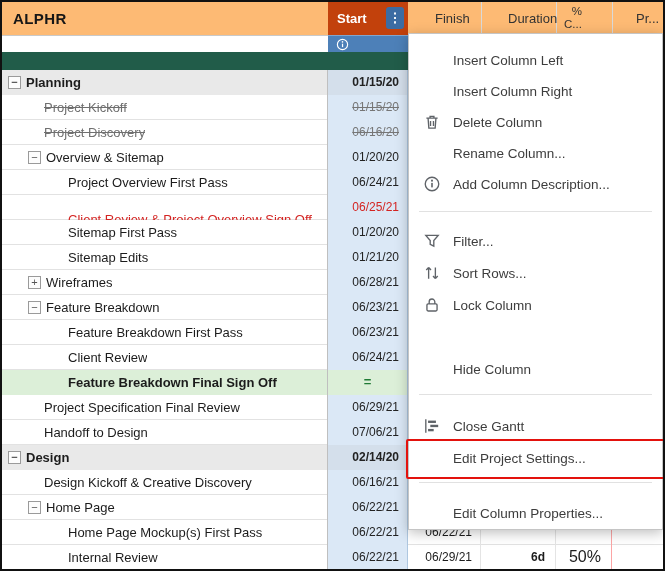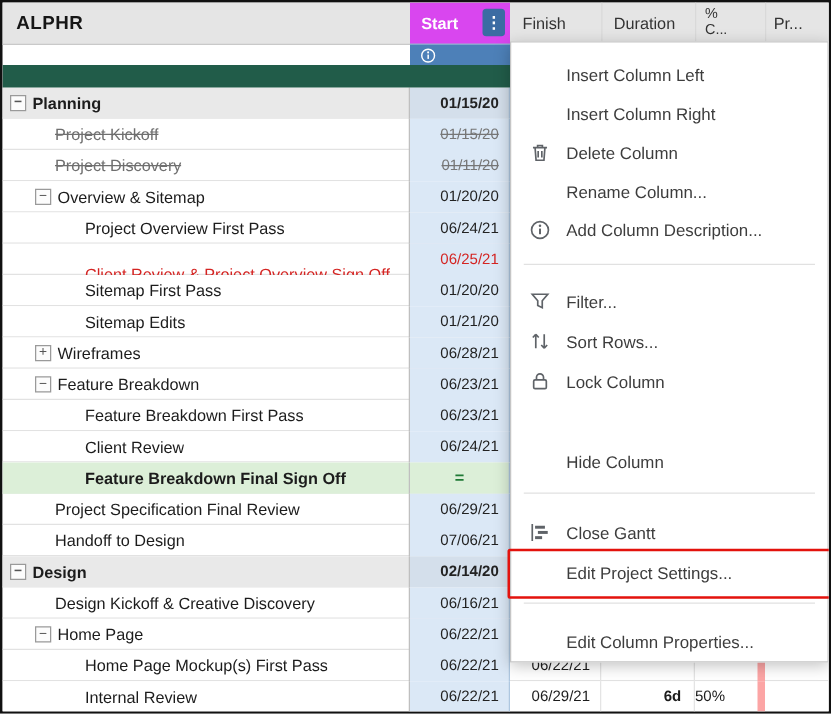--- a/index.html
+++ b/index.html
@@ -1,42 +1,42 @@
 <!DOCTYPE html>
 <html><head>
 <meta charset="utf-8">
 <style>
   html,body{margin:0;padding:0;background:#fff;font-family:"Liberation Sans",sans-serif;}
   .shot{position:relative;width:665px;height:571px;box-sizing:border-box;border:2px solid #111;overflow:hidden;background:#fff;}
 
   
-  .hdr{position:absolute;left:0;top:0;width:661px;height:33px;background:#e5e5e5;border-bottom:1px solid #c9c9c9;z-index:5;}
+  .hdr{position:absolute;left:0;top:0;width:661px;height:33px;background:#fdba74;border-bottom:1px solid #c9c9c9;z-index:5;text-align:right;}
   .brand{position:absolute;left:11px;top:0;line-height:33px;font-size:15px;font-weight:700;color:#161616;letter-spacing:.4px;}
-  .colhead{position:absolute;top:0;height:33px;line-height:33px;font-size:13px;color:#333;}
+  .colhead{position:absolute;top:0;height:33px;line-height:33px;font-size:13px;color:#333;margin-left:17px;}
   .colline{position:absolute;top:0;height:33px;width:1px;background:#d9d9d9;}
   .pcthead{position:absolute;top:3px;font-size:11.5px;line-height:13px;color:#333;}
 
-  .starthdr{position:absolute;left:326px;top:0;width:80px;height:33px;background:#d946ef;z-index:6;text-decoration:underline;}
+  .starthdr{position:absolute;left:326px;top:0;width:80px;height:33px;background:#c2410c;z-index:6;text-decoration:underline;}
   .starthdr .lbl{position:absolute;left:9px;top:0;line-height:33px;color:#fff;font-size:13px;font-weight:600;}
   .kebab{position:absolute;right:4px;top:5px;width:18px;height:22px;background:#3c6ca3;border-radius:3px;color:#fff;text-align:center;line-height:22px;font-size:13px;font-weight:700;cursor:pointer;}
 
   .infostrip{position:absolute;left:326px;top:33px;width:80px;height:17px;background:#4d80b8;border-top:1px solid rgba(255,255,255,.3);box-sizing:border-box;z-index:6;}
   .infostrip svg{position:absolute;left:8px;top:2px;}
 
   .darkband{position:absolute;left:0;top:50px;width:406px;height:18px;background:#215c49;z-index:4;}
 
   
   .grid{position:absolute;left:0;top:68px;width:661px;z-index:1;}
   .row{display:flex;height:25px;border-bottom:1px solid #e2e2e2;background:#fff;box-sizing:border-box;}
   .cell{box-sizing:border-box;height:25px;line-height:24px;font-size:13px;color:#1c1c1c;overflow:hidden;white-space:nowrap;}
   .cell.task{width:326px;display:flex;align-items:center;border-right:1px solid #bfbfbf;}
   .cell.start{width:80px;text-align:right;padding-right:8px;background:#dbe8f6;border-right:1px solid #aec7e0;font-size:12px;color:#222;}
   .cell.finish{width:73px;text-align:right;padding-right:8px;border-right:1px solid #e4e4e4;font-size:12px;}
   .cell.dur{width:75px;text-align:right;padding-right:10px;border-right:1px solid #e4e4e4;font-size:12px;font-weight:bold;}
-  .cell.pct{width:56px;padding-right:10px;border-right:6px solid #fca5a5;font-size:12px;}
+  .cell.pct{width:56px;text-align:right;padding-right:10px;border-right:1px solid #fca5a5;font-size:16px;}
   .cell.pred{flex:1;}
   .tname{overflow:hidden;text-overflow:ellipsis;}
   .ind0{padding-left:6px;} .ind1t{padding-left:26px;} .ind1{padding-left:42px;} .ind2{padding-left:66px;}
   .tgl{flex:0 0 auto;width:13px;height:13px;border:1px solid #9a9a9a;background:#fcfcfc;color:#555;font-size:11px;line-height:11px;text-align:center;margin-right:5px;box-sizing:border-box;cursor:pointer;}
   .section .task{background:#e9e9e9;font-weight:700;}
   .section .start{background:#d4dfeb;font-weight:700;}
   .greenrow .task{background:#dcefd8;font-weight:700;}
   .greenrow .start{background:#dcefd8;color:#1f7a35;font-weight:700;text-align:center;padding-right:0;font-size:13px;}
   .struck .tname{color:#6f6f6f;text-decoration:line-through;}
   .struck .start{color:#767676;text-decoration:line-through;}
@@ -108,21 +108,21 @@
       <div class="cell finish"></div>
       <div class="cell dur"></div>
       <div class="cell pct"></div>
       <div class="cell pred"></div>
     </div>
 
     <div class="row struck">
       <div class="cell task ind1">
           <span class="tname">Project Discovery</span>
         </div>
-      <div class="cell start">01/11/20</div>
+      <div class="cell start">06/16/20</div>
       <div class="cell finish"></div>
       <div class="cell dur"></div>
       <div class="cell pct"></div>
       <div class="cell pred"></div>
     </div>
 
     <div class="row">
       <div class="cell task ind1t">
           <span class="tgl">−</span>
           <span class="tname">Overview &amp; Sitemap</span>

